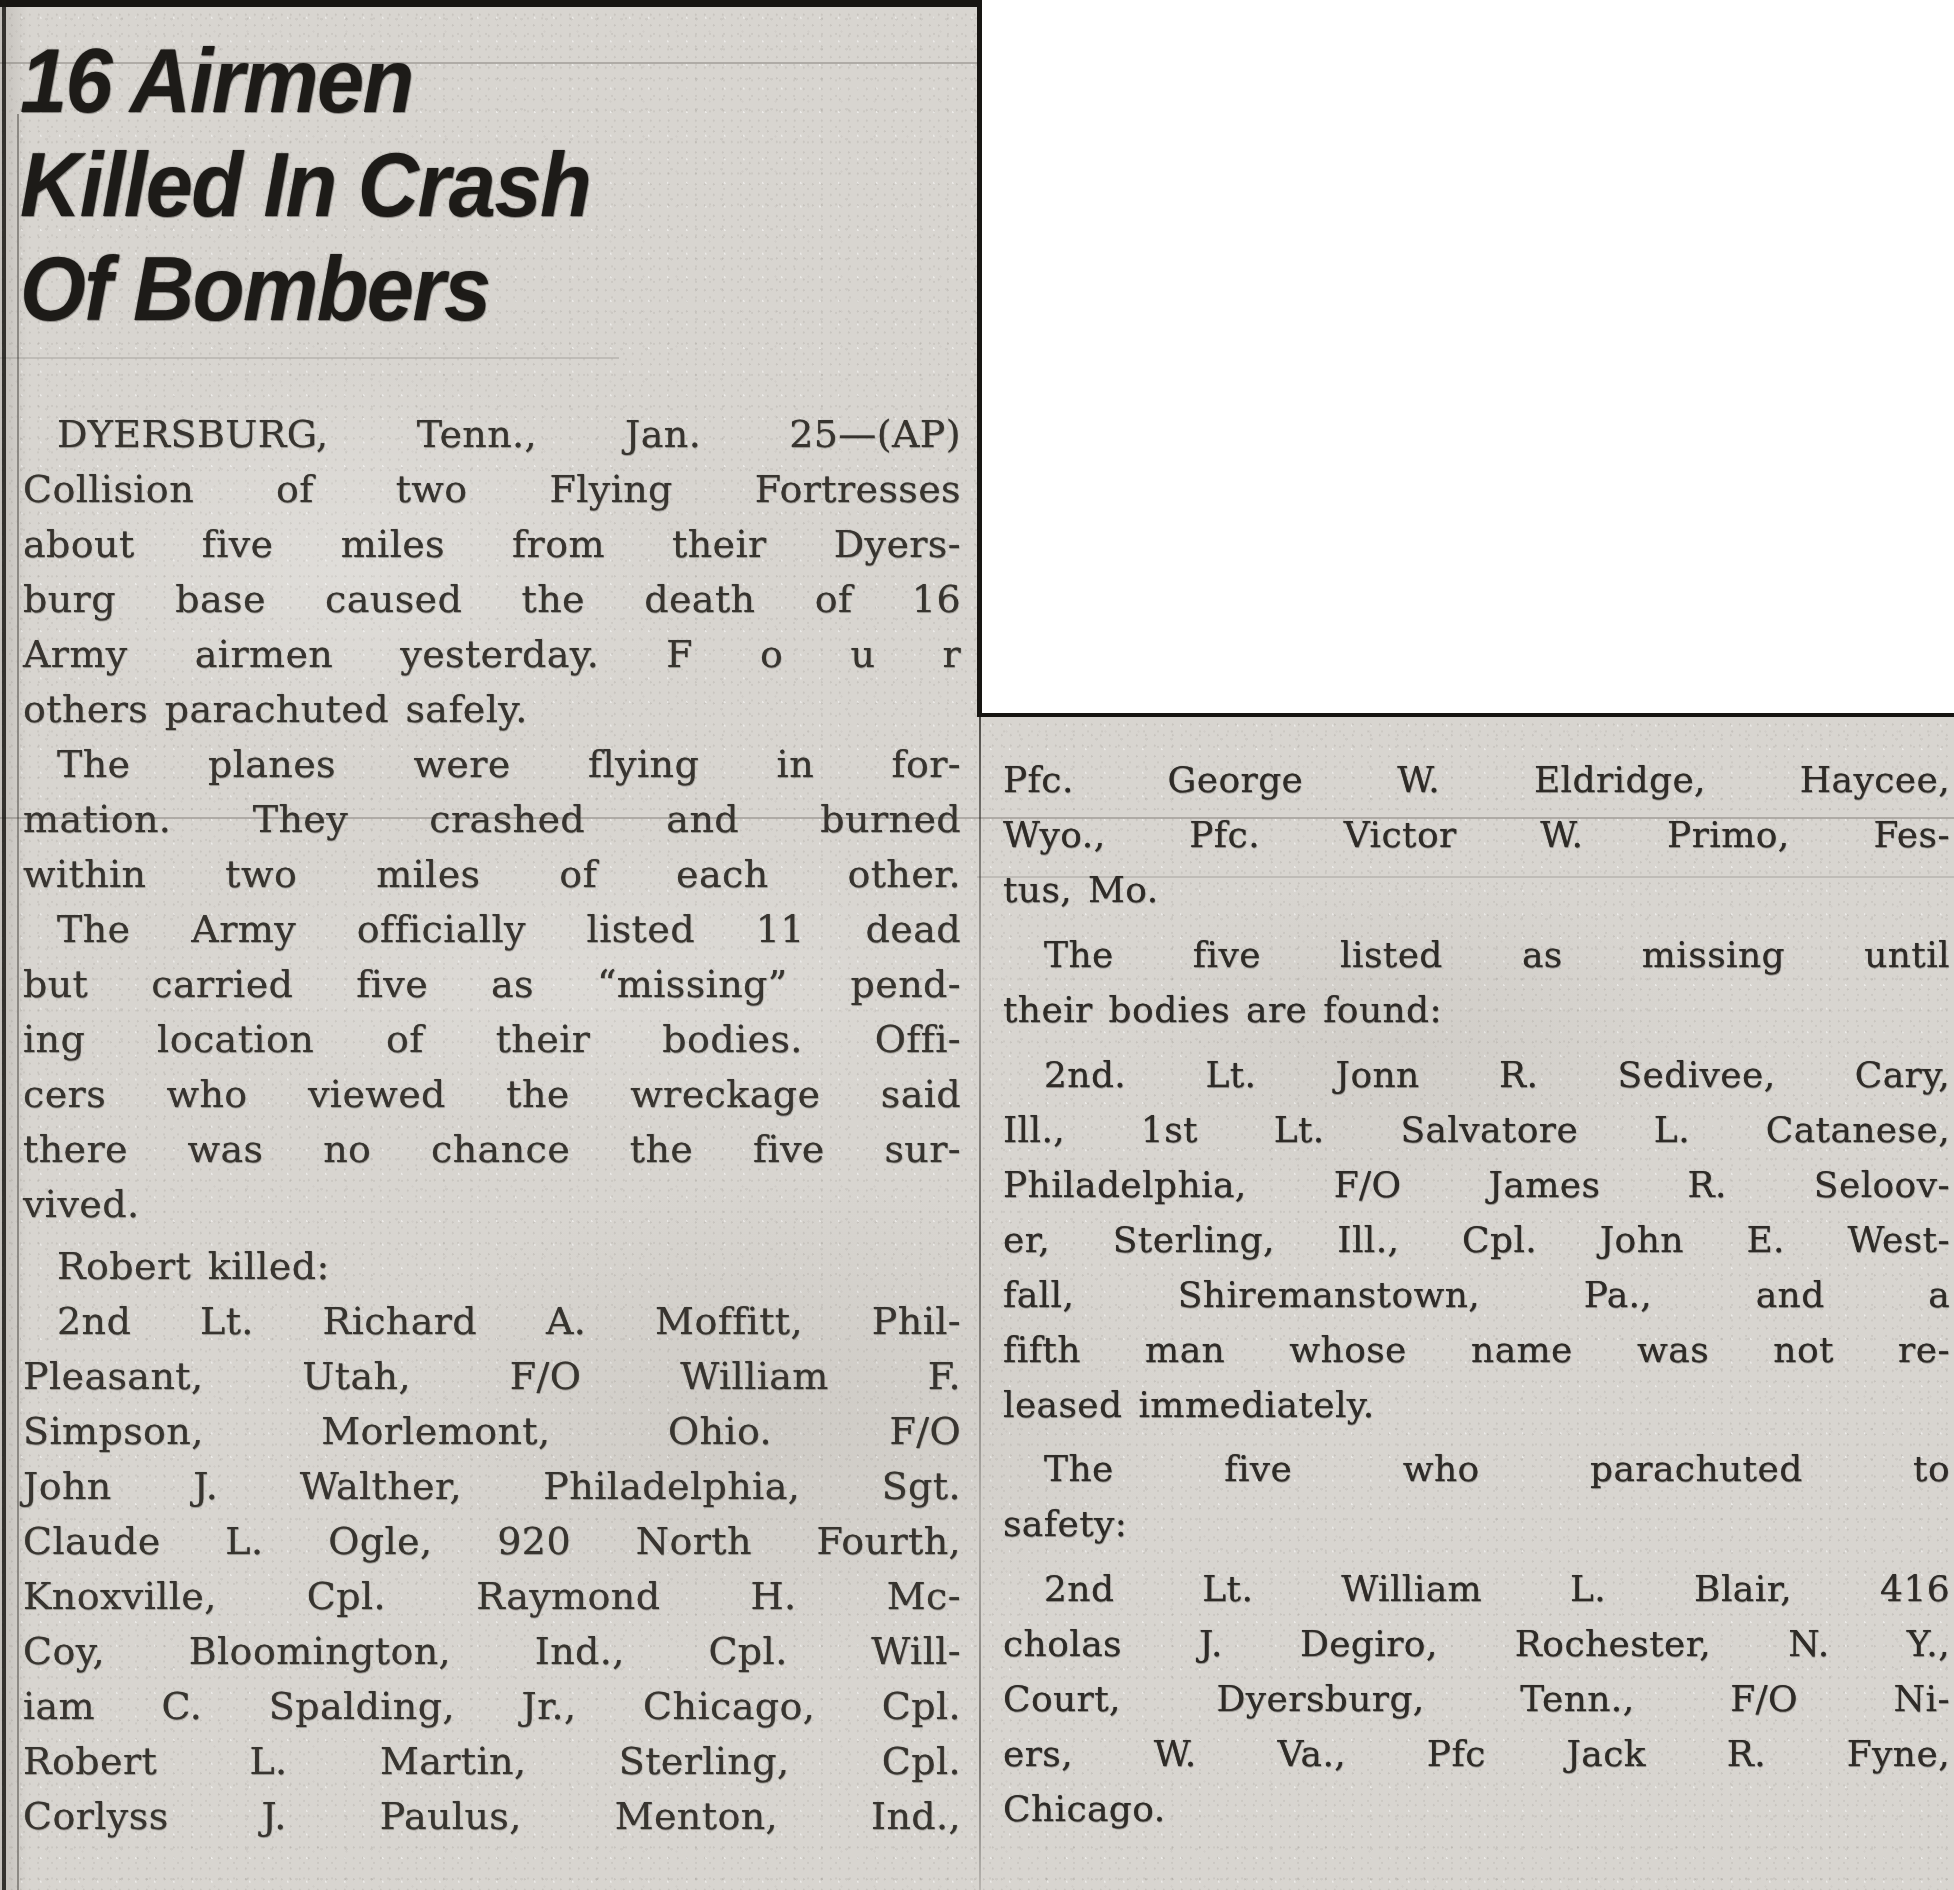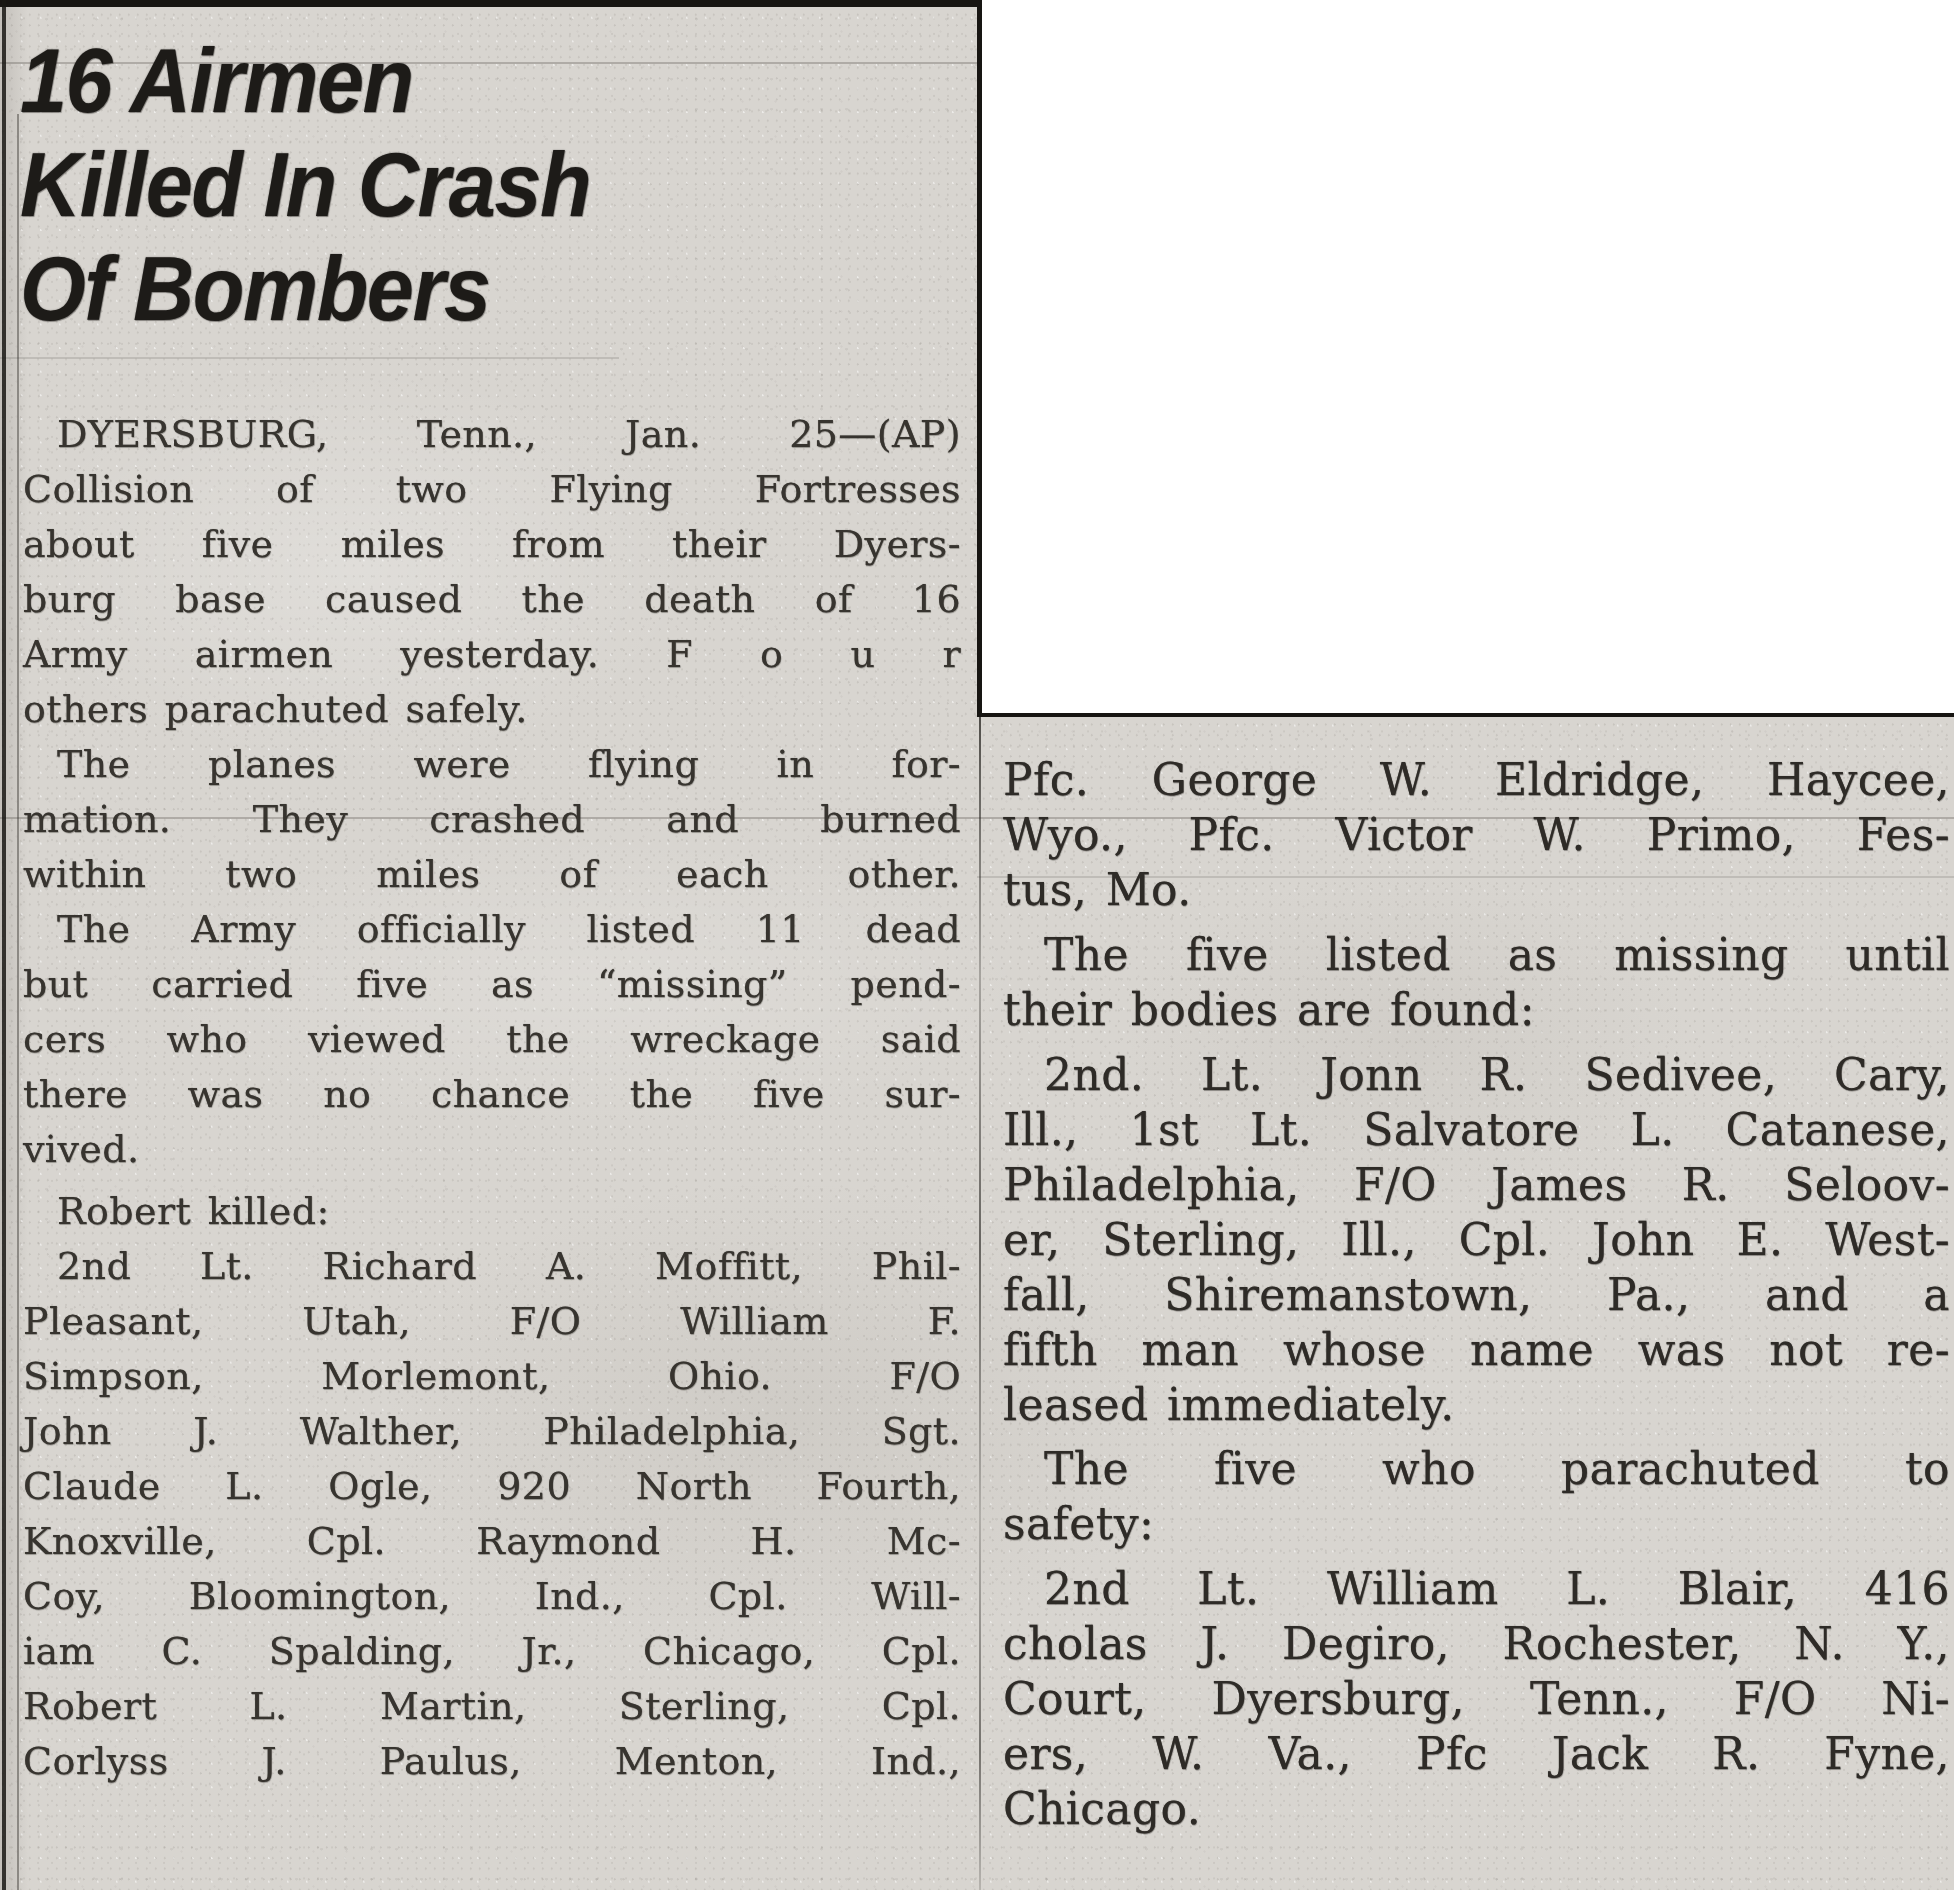--- a/index.html
+++ b/index.html
@@ -70,21 +70,21 @@
   .col{position:absolute;z-index:3;}
   .col-left{
     left:23px;top:407px;width:938px;
     font-size:38px;line-height:55px;
     color:var(--ink);
     letter-spacing:0.4px;word-spacing:4.1px;
     text-shadow:0 0 0.8px rgba(55,52,47,.65), 0.5px 0.7px 0.7px rgba(55,52,47,.35);
   }
   .col-right{
     left:1003px;top:752px;width:947px;
-    font-size:44px;line-height:55px;
+    font-size:36px;line-height:55px;
     color:var(--ink-right);
     letter-spacing:0.4px;word-spacing:4.1px;
     text-shadow:0 0 0.8px rgba(46,43,39,.7), 0.5px 0.7px 0.7px rgba(46,43,39,.4);
   }
   .line{text-align:justify;text-align-last:justify;}
   .line.end{text-align-last:left;}
   .col-left .line.indent{text-indent:34px;}
   .col-right .line.indent{text-indent:41px;}
   .col-left .line.gap{margin-top:6.5px;}
   .col-right .line.gap{margin-top:9.8px;}
@@ -112,20 +112,21 @@
     <div class="line">Collision of two Flying Fortresses</div>
     <div class="line">about five miles from their Dyers-</div>
     <div class="line">burg base caused the death of 16</div>
     <div class="line">Army airmen yesterday. F o u r</div>
     <div class="line end">others parachuted safely.</div>
     <div class="line indent">The planes were flying in for-</div>
     <div class="line">mation. They crashed and burned</div>
     <div class="line">within two miles of each other.</div>
     <div class="line indent">The Army officially listed 11 dead</div>
     <div class="line">but carried five as “missing” pend-</div>
+    <div class="line">ing location of their bodies. Offi-</div>
     <div class="line">cers who viewed the wreckage said</div>
     <div class="line">there was no chance the five sur-</div>
     <div class="line end">vived.</div>
     <div class="line end indent gap">Robert killed:</div>
     <div class="line indent">2nd Lt. Richard A. Moffitt, Phil-</div>
     <div class="line">Pleasant, Utah, F/O William F.</div>
     <div class="line">Simpson, Morlemont, Ohio. F/O</div>
     <div class="line">John J. Walther, Philadelphia, Sgt.</div>
     <div class="line">Claude L. Ogle, 920 North Fourth,</div>
     <div class="line">Knoxville, Cpl. Raymond H. Mc-</div>

